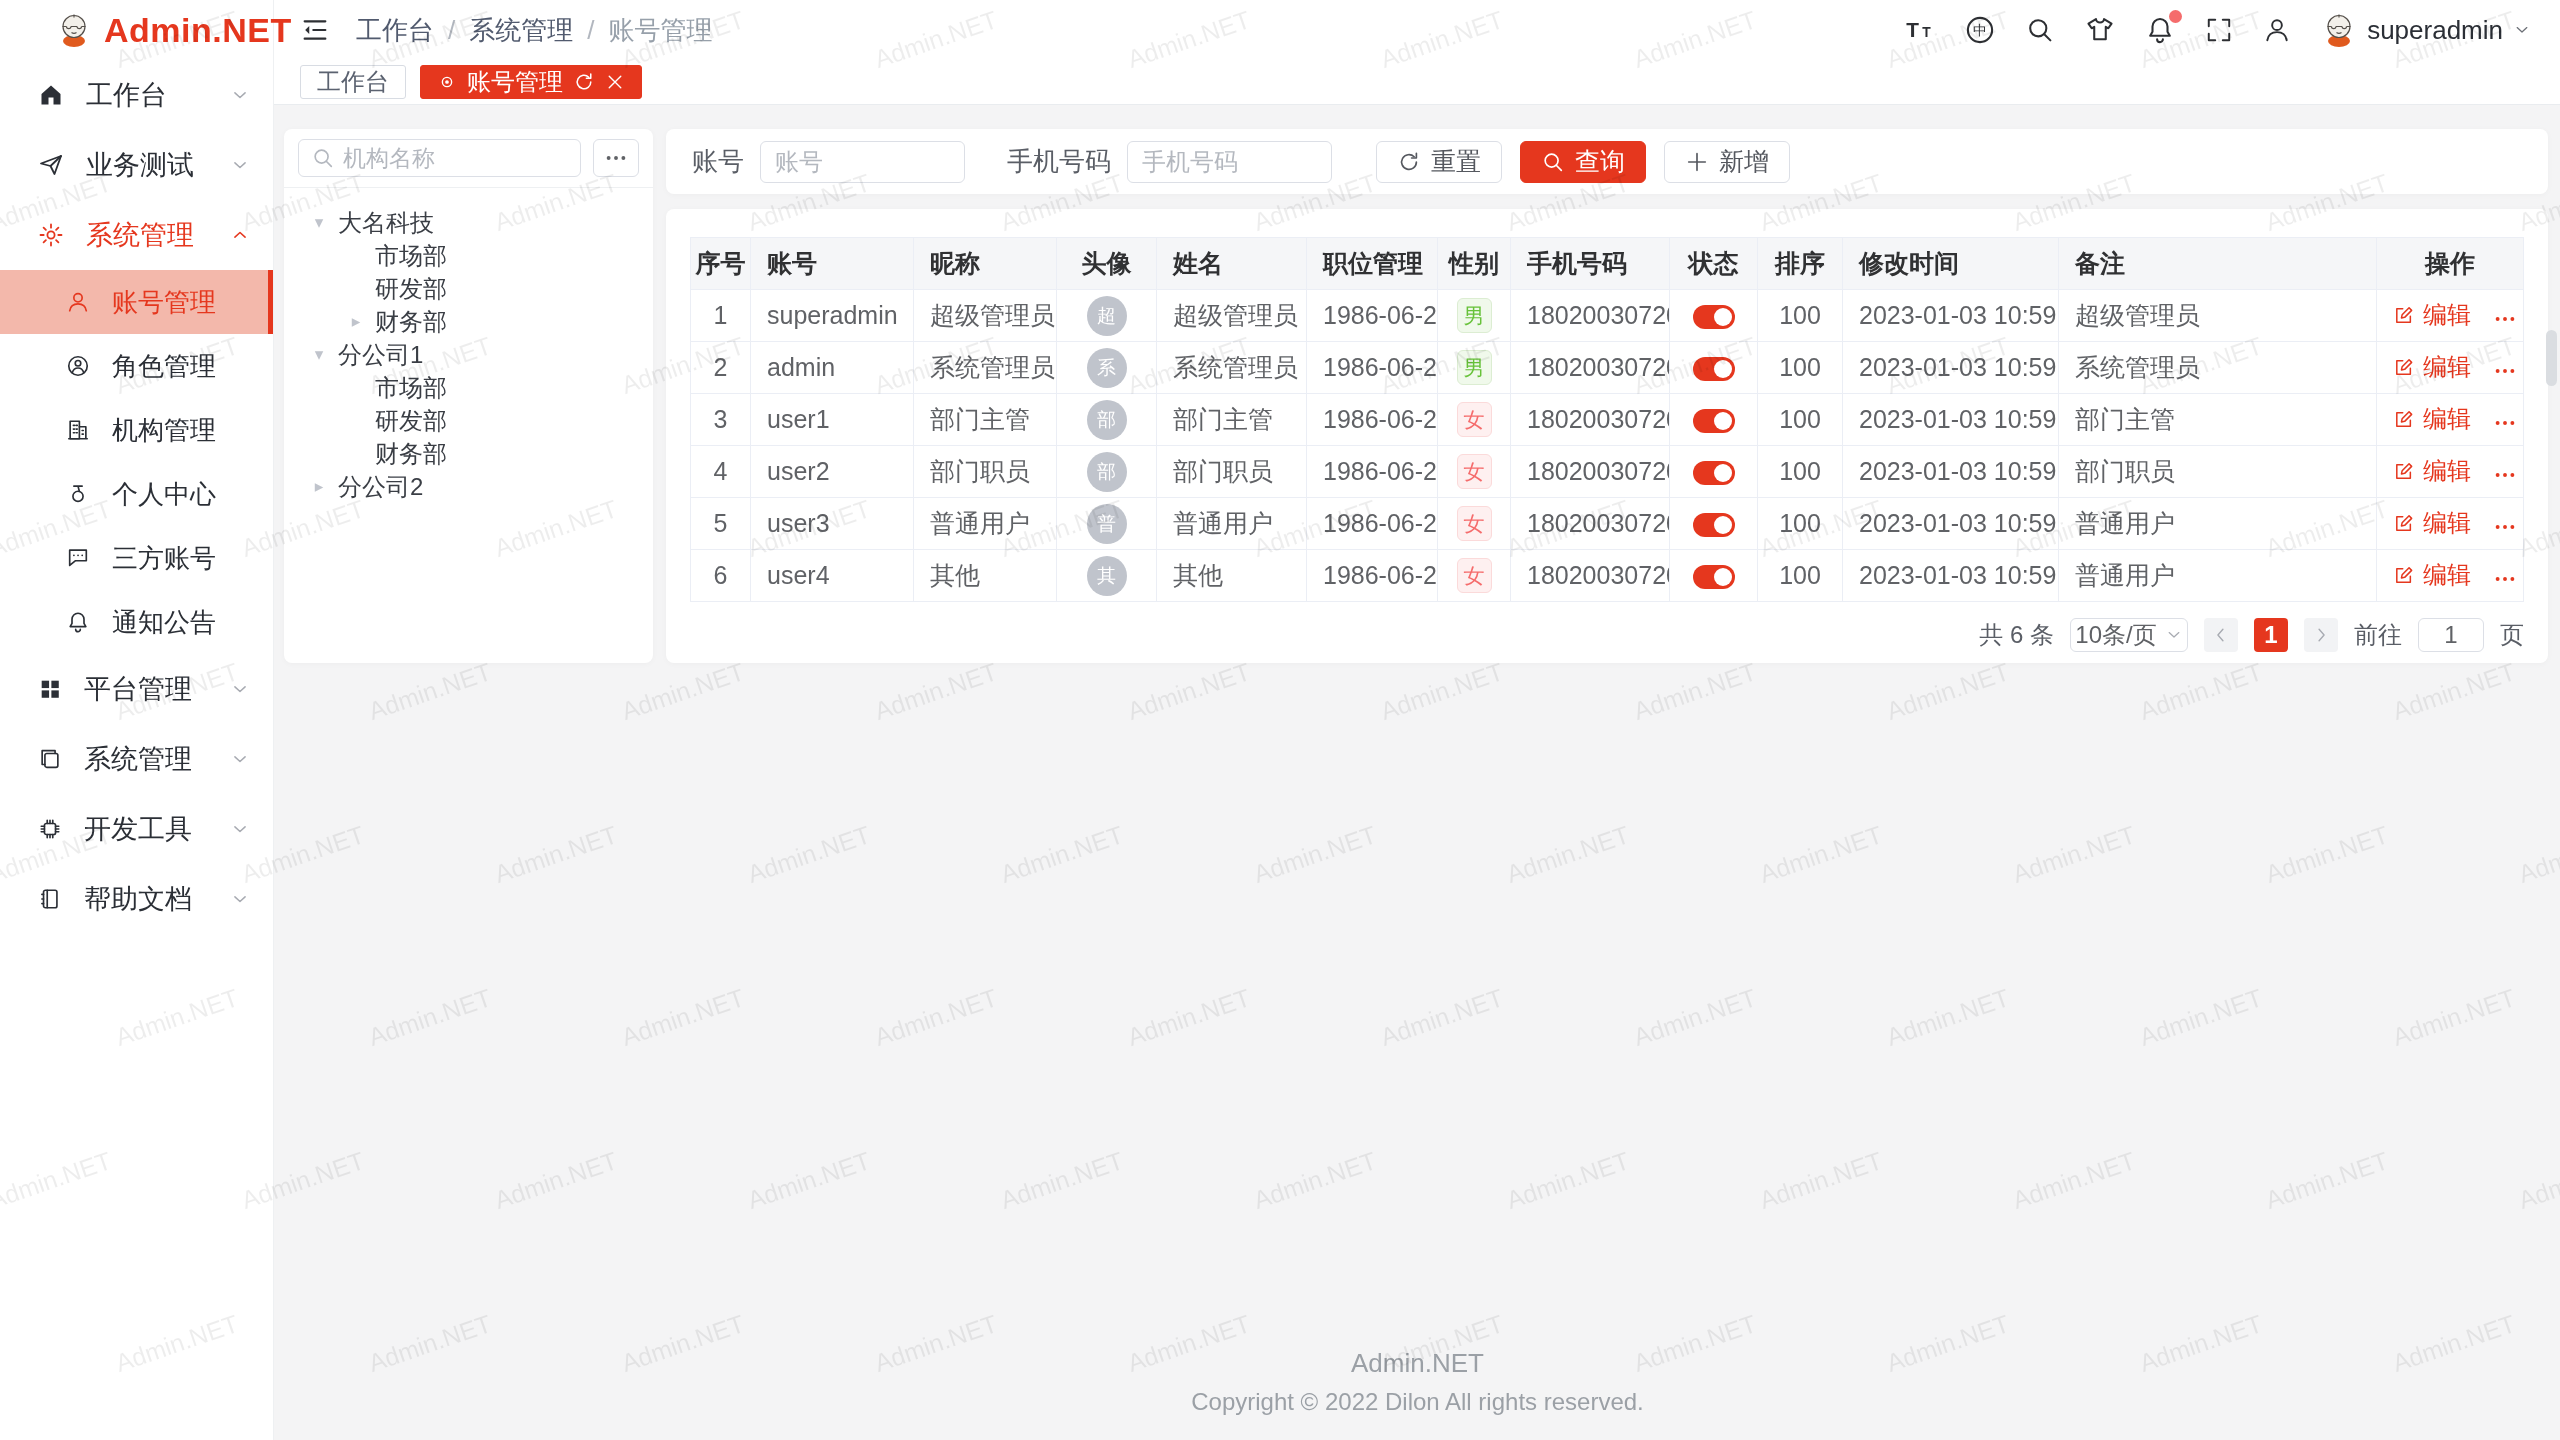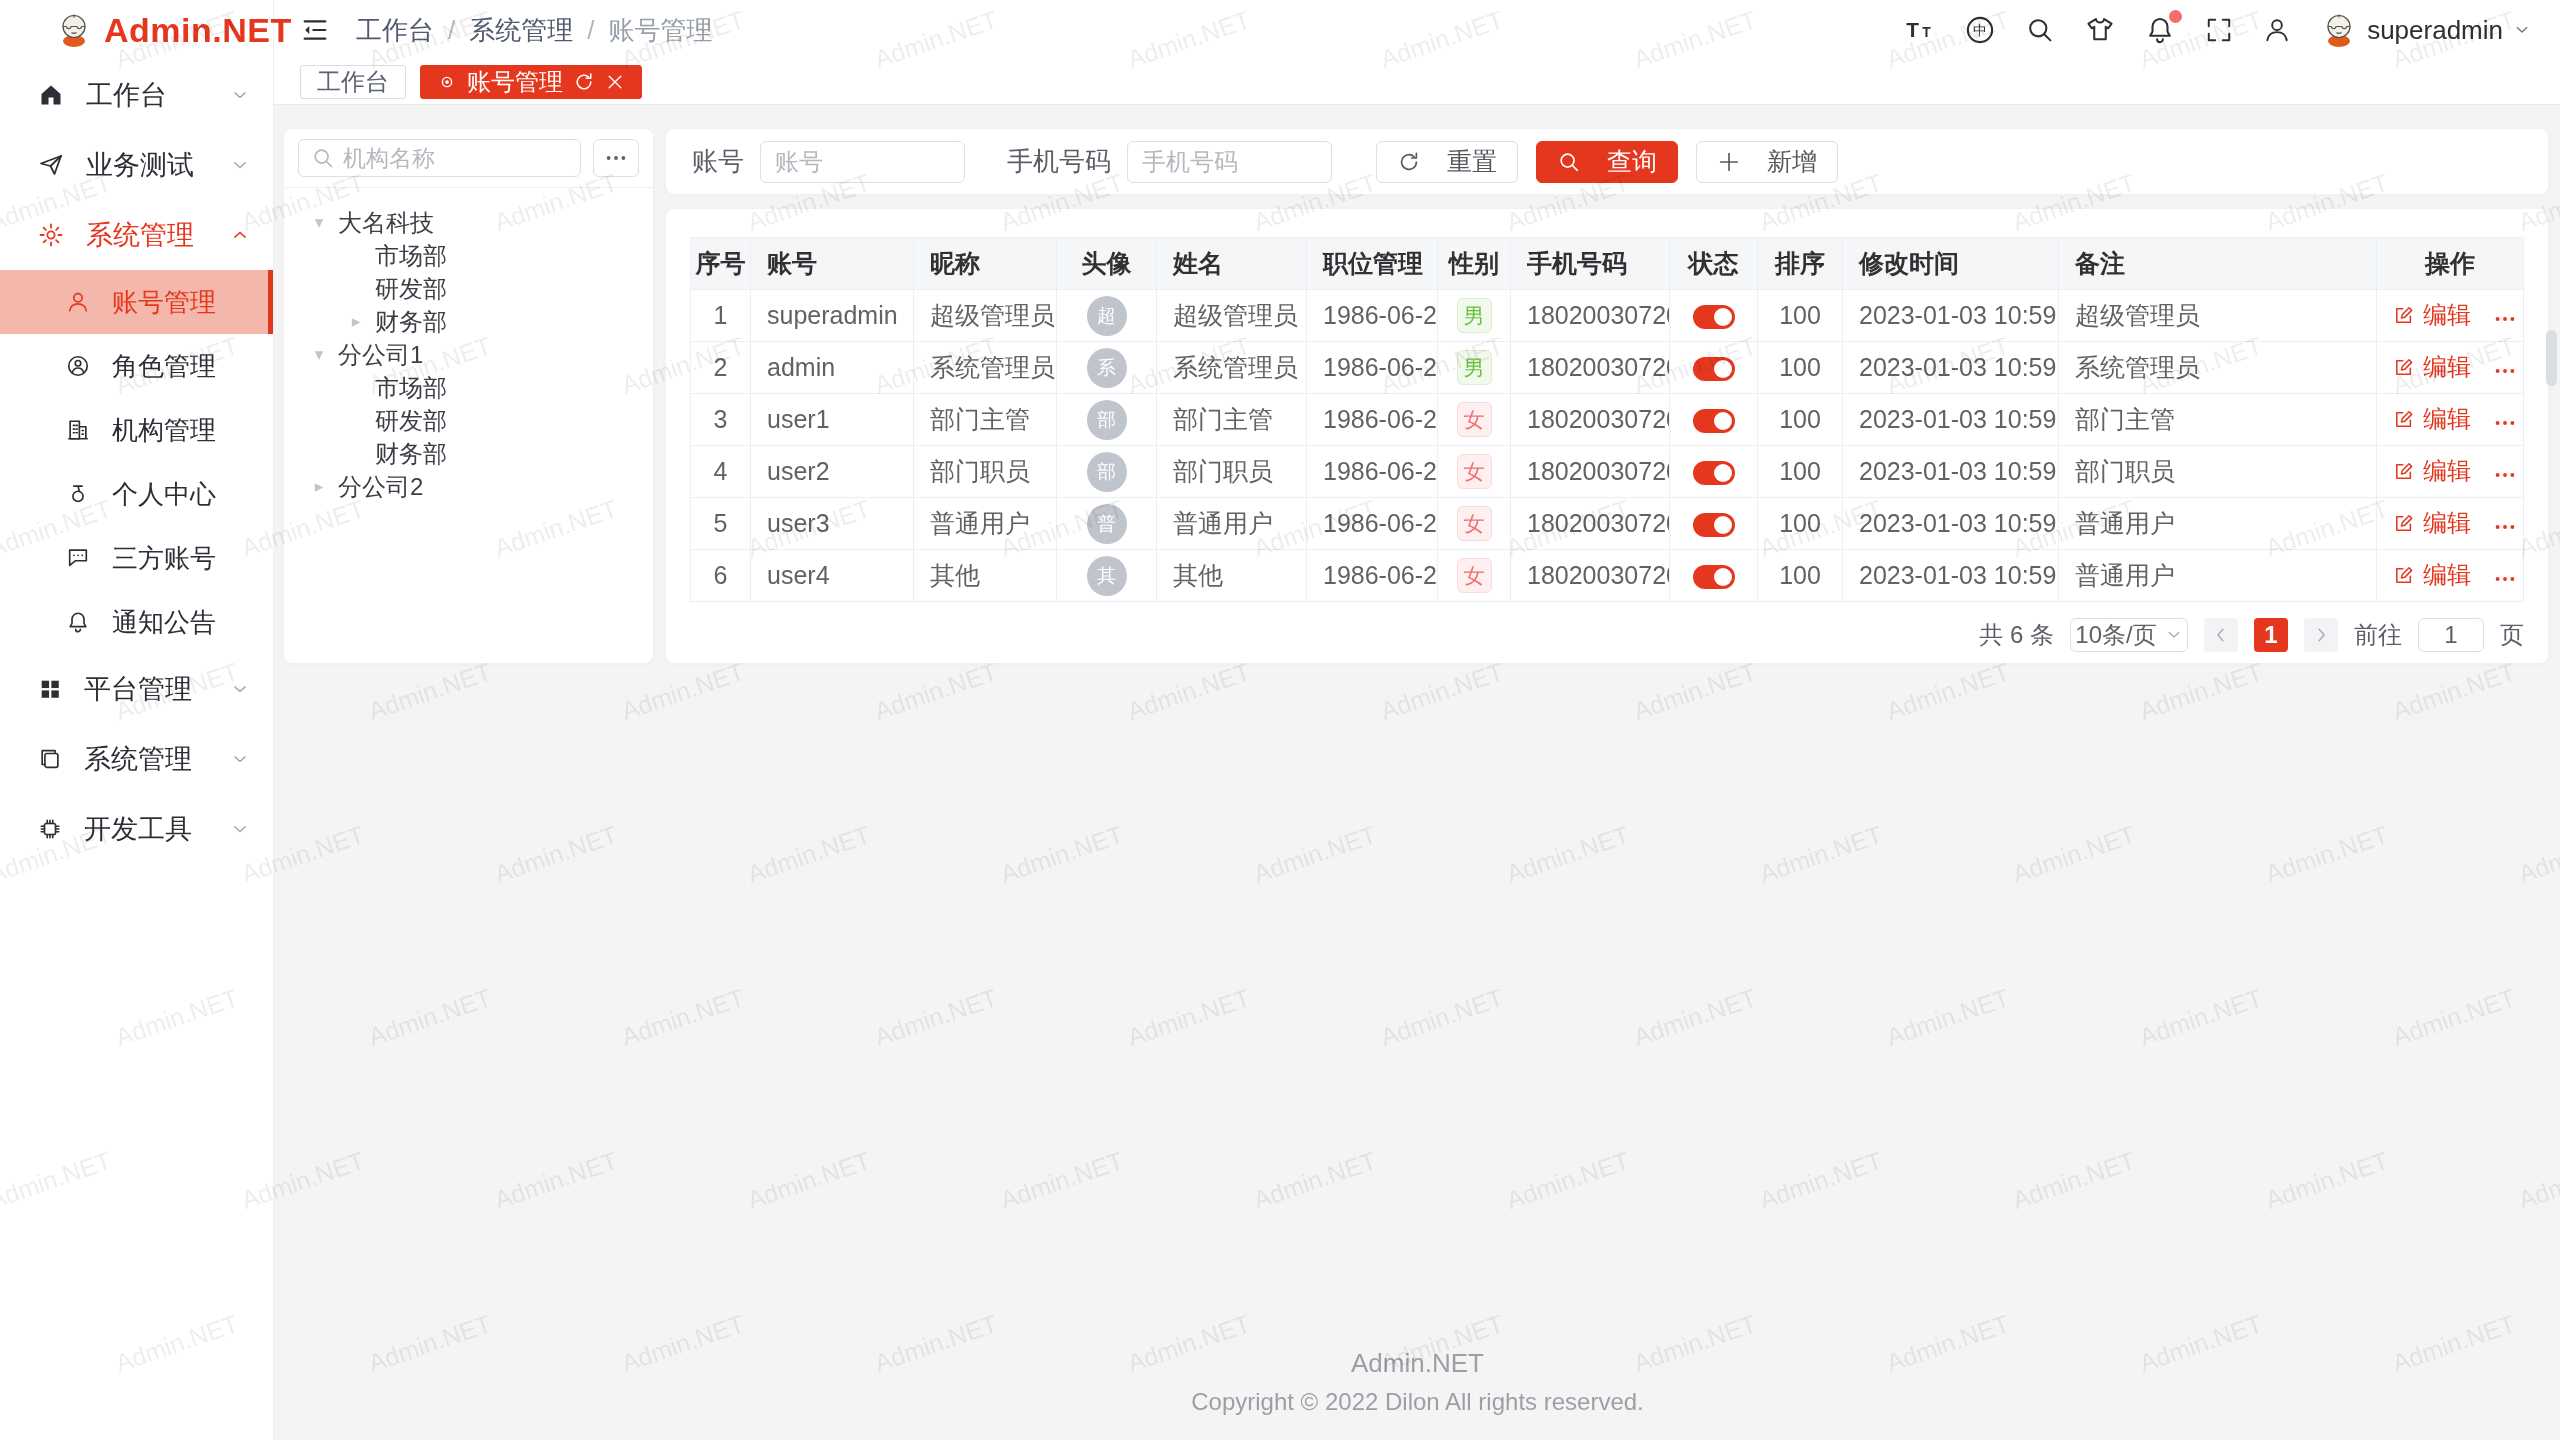--- a/index.html
+++ b/index.html
@@ -55,21 +55,21 @@
   .tree-node { height:33px; display:flex; align-items:center; font-size:24px; color:#3a3e45; cursor:pointer; }
   .tree-node .caret { width:38px; text-align:center; color:#c0c4cc; font-size:17px; }
 
   .right-col { flex:1; display:flex; flex-direction:column; }
   .filter-card { height:65px; display:flex; align-items:center; padding:0 26px; margin-bottom:15px; }
   .f-label { font-size:26px; color:#5a5e66; margin-right:16px; white-space:nowrap; }
   .f-input { width:205px; height:42px; border:1px solid #dcdfe6; border-radius:6px; padding:0 14px; font-size:24px; color:#606266; outline:none; }
   .f-input::placeholder { color:#b4b8bf; }
   .gap-lg { margin-left:42px; }
   .btns { display:flex; align-items:center; gap:18px; margin-left:44px; }
-  .btn { height:42px; padding:0 20px; border:1px solid #dcdfe6; border-radius:6px; background:#fff; display:inline-flex; align-items:center; gap:26px; font-size:25px; color:#55585f; cursor:pointer; font-family:inherit; }
+  .btn { height:42px; padding:0 20px; border:1px solid #dcdfe6; border-radius:6px; background:#fff; display:inline-flex; align-items:center; gap:10px; font-size:25px; color:#55585f; cursor:pointer; font-family:inherit; }
   .btn.primary { background:var(--primary); border-color:var(--primary); color:#fff; }
 
   .table-card { height:454px; padding:28px 24px 0; display:flex; flex-direction:column; }
   table { border-collapse:collapse; table-layout:fixed; width:1833px; font-size:25px; }
   th,td { border:1px solid #ebeef5; height:52px; padding:0 16px; overflow:hidden; white-space:nowrap; }
   th { background:var(--table-header-bg); color:var(--text-primary); font-weight:600; text-align:left; }
   td { color:var(--text-regular); }
   .c { text-align:center; padding:0 4px; }
   .avatar { width:40px; height:40px; border-radius:50%; background:var(--avatar-bg); color:#fff; display:inline-flex; align-items:center; justify-content:center; font-size:19px; vertical-align:middle; }
   .badge { display:inline-flex; width:35px; height:35px; align-items:center; justify-content:center; border-radius:6px; font-size:21px; vertical-align:middle; }
@@ -246,20 +246,34 @@
           </span>
         </div>
         <div class="menu-item">
           <span class="ico">
             <svg width="24" height="24" viewBox="0 0 26 26" fill="none" stroke="currentColor" stroke-width="1.8" stroke-linecap="round" stroke-linejoin="round">
               <rect x="7" y="7" width="12" height="12" rx="2"></rect>
               <path d="M10 7V3.5M13 7V3.5M16 7V3.5M10 22.5V19M13 22.5V19M16 22.5V19M7 10H3.5M7 13H3.5M7 16H3.5M22.5 10H19M22.5 13H19M22.5 16H19"></path>
             </svg>
           </span>
           <span class="lbl">开发工具</span>
+          <span class="ico chev">
+            <svg width="22" height="22" viewBox="0 0 26 26" fill="none" stroke="currentColor" stroke-width="1.8" stroke-linecap="round" stroke-linejoin="round">
+              <path d="M7 10.5l6 5.5 6-5.5"></path>
+            </svg>
+          </span>
+        </div>
+        <div class="menu-item">
+          <span class="ico">
+            <svg width="24" height="24" viewBox="0 0 26 26" fill="none" stroke="currentColor" stroke-width="1.8" stroke-linecap="round" stroke-linejoin="round">
+              <rect x="6" y="3.5" width="14.5" height="19" rx="2"></rect>
+              <path d="M6 8H4.2M6 13H4.2M6 18H4.2M10 3.5v19"></path>
+            </svg>
+          </span>
+          <span class="lbl">帮助文档</span>
           <span class="ico chev">
             <svg width="22" height="22" viewBox="0 0 26 26" fill="none" stroke="currentColor" stroke-width="1.8" stroke-linecap="round" stroke-linejoin="round">
               <path d="M7 10.5l6 5.5 6-5.5"></path>
             </svg>
           </span>
         </div>
       </nav>
   </aside>
 
   <div class="main">

